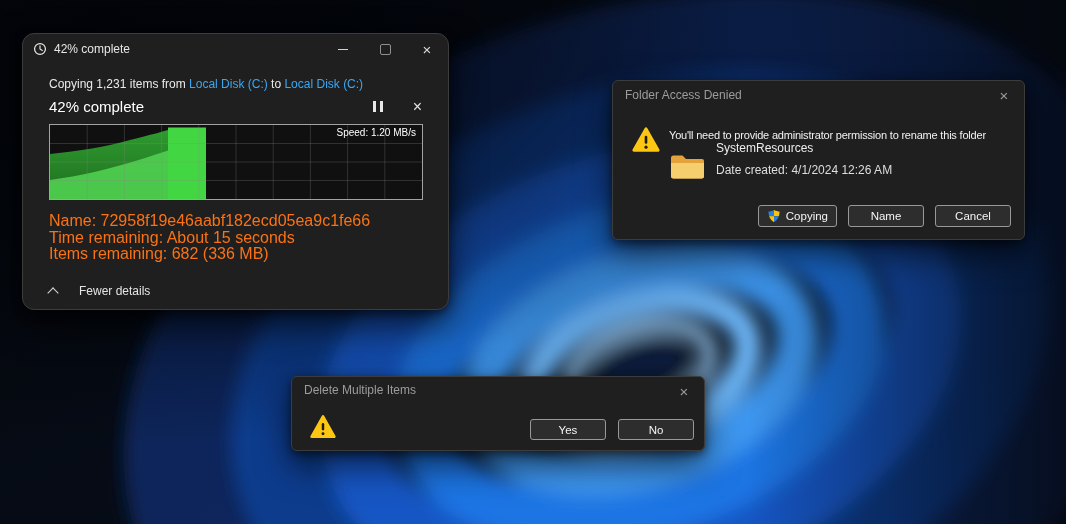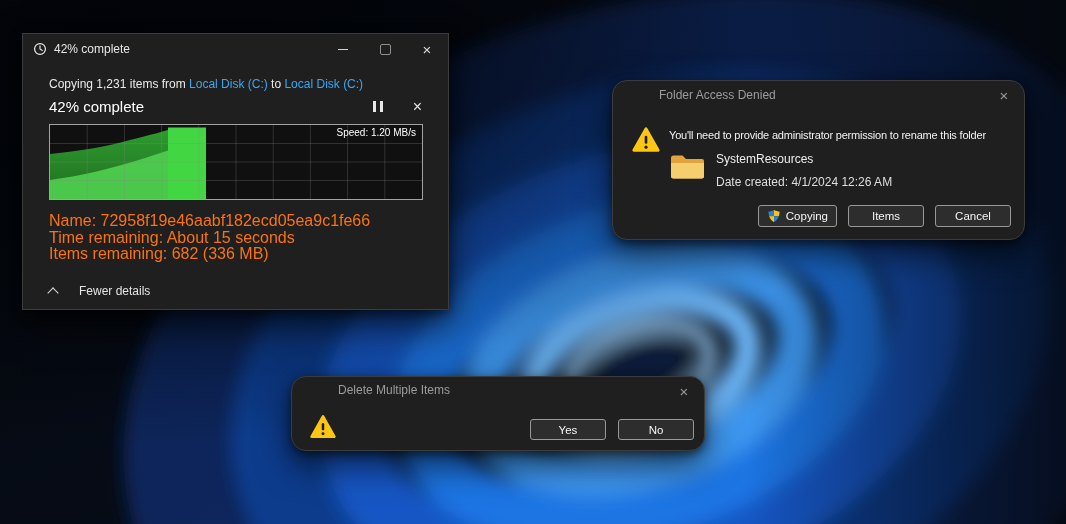--- a/index.html
+++ b/index.html
@@ -21,63 +21,63 @@
     box-sizing:border-box;
   }
   .titlebar{display:flex;align-items:center;}
   .tb-title{font-size:12px;}
   .wc-btn{width:42px;height:100%;display:flex;align-items:center;justify-content:center;cursor:default;}
   .wc-btn span{font-size:15px;color:#dcdcdc;line-height:1;}
   .min-glyph{display:block;width:10px;height:1px;background:#d4d4d4;}
   .max-glyph{display:block;width:9px;height:9px;border:1px solid #8f8f8f;border-radius:2px;}
 
   
-  .copy{left:22px;top:33px;width:427px;height:277px;border-radius:0;overflow:hidden;}
+  .copy{left:22px;top:33px;width:427px;height:277px;border-radius:12px;overflow:hidden;}
   .copy .titlebar{height:30px;padding-left:10px;}
   .copy .tb-title{margin-left:7px;color:#e6e6e6;}
   .win-controls{margin-left:auto;display:flex;height:100%;}
   .copy-body{position:relative;height:247px;padding:0 26px;box-sizing:border-box;}
   .copy-line{padding-top:13px;font-size:12px;color:#eaeaea;white-space:nowrap;}
   .link{color:var(--accent-link,#3da7f0);text-decoration:none;cursor:pointer;}
   .heading-row{display:flex;align-items:center;margin-top:5px;height:21px;}
   .heading{font-size:15px;color:#ffffff;}
   .pause-btn{margin-left:auto;display:flex;align-items:center;cursor:default;}
   .pause-icon{display:flex;gap:4px;}
   .pbar{display:block;width:3px;height:11px;background:#e8e8e8;}
   .cancel-x{margin-left:30px;font-size:16px;color:#e4e4e4;line-height:1;cursor:default;}
   .chart-wrap{position:relative;margin-top:7px;width:372px;height:74px;border:1px solid #a3a3a3;background:#101010;}
   .speed-label{position:absolute;top:2px;right:6px;font-size:10px;color:#ffffff;}
   .detail-lines{margin-top:13px;font-size:16px;color:#f97316;line-height:16.5px;}
   .fewer-details{position:absolute;left:26px;bottom:13px;display:flex;align-items:center;gap:22px;font-size:12px;color:#e4e4e4;cursor:default;}
   .chevron-up{display:block;width:7px;height:7px;border-left:1.5px solid #d8d8d8;border-top:1.5px solid #d8d8d8;transform:rotate(45deg);margin-top:3px;}
 
   
-  .sub{border-radius:15px;overflow:hidden;padding-left:34px;}
+  .sub{border-radius:6px;overflow:hidden;}
   .sub .titlebar{height:28px;padding-left:12px;color:var(--titlebar-dim,#9c9c9c);}
   .sub .tb-title{font-size:12px;}
   .sub .wc-btn{width:40px;height:28px;}
   .sub .wc-btn span{color:#9c9c9c;}
   .warn-icon{position:absolute;display:block;}
   .dlg-msg{position:absolute;color:#f1f1f1;white-space:nowrap;}
   .btn-row{position:absolute;display:flex;}
   .dlg-btn{
     min-width:76px;height:22px;box-sizing:border-box;
     background:var(--button-bg,#2d2d2d);
     border:1px solid var(--button-border,#999999);
     border-radius:3px;color:#f4f4f4;font-size:11.5px;
     display:flex;align-items:center;justify-content:center;gap:5px;
     font-family:inherit;padding:0 8px;cursor:default;
   }
 
   .access{left:612px;top:80px;width:413px;height:160px;}
   .access .warn-icon{left:18px;top:44px;width:30px;height:30px;}
   .access .dlg-msg{left:56px;top:48px;font-size:11px;letter-spacing:-0.2px;}
   .folder-icon{position:absolute;left:56px;top:70px;width:37px;height:30px;}
-  .folder-name{position:absolute;left:103px;top:71px;font-size:12px;color:#ededed;}
-  .folder-date{position:absolute;left:103px;top:94px;font-size:12px;color:#dedede;}
+  .folder-name{position:absolute;left:103px;top:60px;font-size:12px;color:#ededed;}
+  .folder-date{position:absolute;left:103px;top:82px;font-size:12px;color:#dedede;}
   .access .btn-row{right:13px;bottom:12px;gap:11px;}
 
   .delete{left:291px;top:376px;width:414px;height:75px;}
   .delete .titlebar{height:26px;}
   .delete .warn-icon{left:17px;top:36px;width:28px;height:28px;}
   .delete .dlg-msg{left:57px;top:41px;font-size:12px;}
   .delete .btn-row{right:10px;bottom:10px;gap:12px;}
   .delete .dlg-btn{height:21px;}
 </style>
 </head>
@@ -219,21 +219,21 @@
               <rect x="0" y="0" width="8" height="8.2" style="fill:var(--shield-blue,#2a7de1)"></rect>
               <rect x="8" y="0" width="8" height="8.2" style="fill:var(--shield-yellow,#f7c50a)"></rect>
               <rect x="0" y="8.2" width="8" height="8" style="fill:var(--shield-yellow,#f7c50a)"></rect>
               <rect x="8" y="8.2" width="8" height="8" style="fill:var(--shield-blue,#2a7de1)"></rect>
             </g>
           </svg>
         </span>
         <span>Copying</span>
       </button>
       <button class="dlg-btn">
-        <span>Items</span>
+        <span>Name</span>
       </button>
       <button class="dlg-btn">
         <span>Cancel</span>
       </button>
     </div>
   </div>
 
   <div class="win sub delete">
     <div class="titlebar">
       <span class="tb-title">Delete Multiple Items</span>

